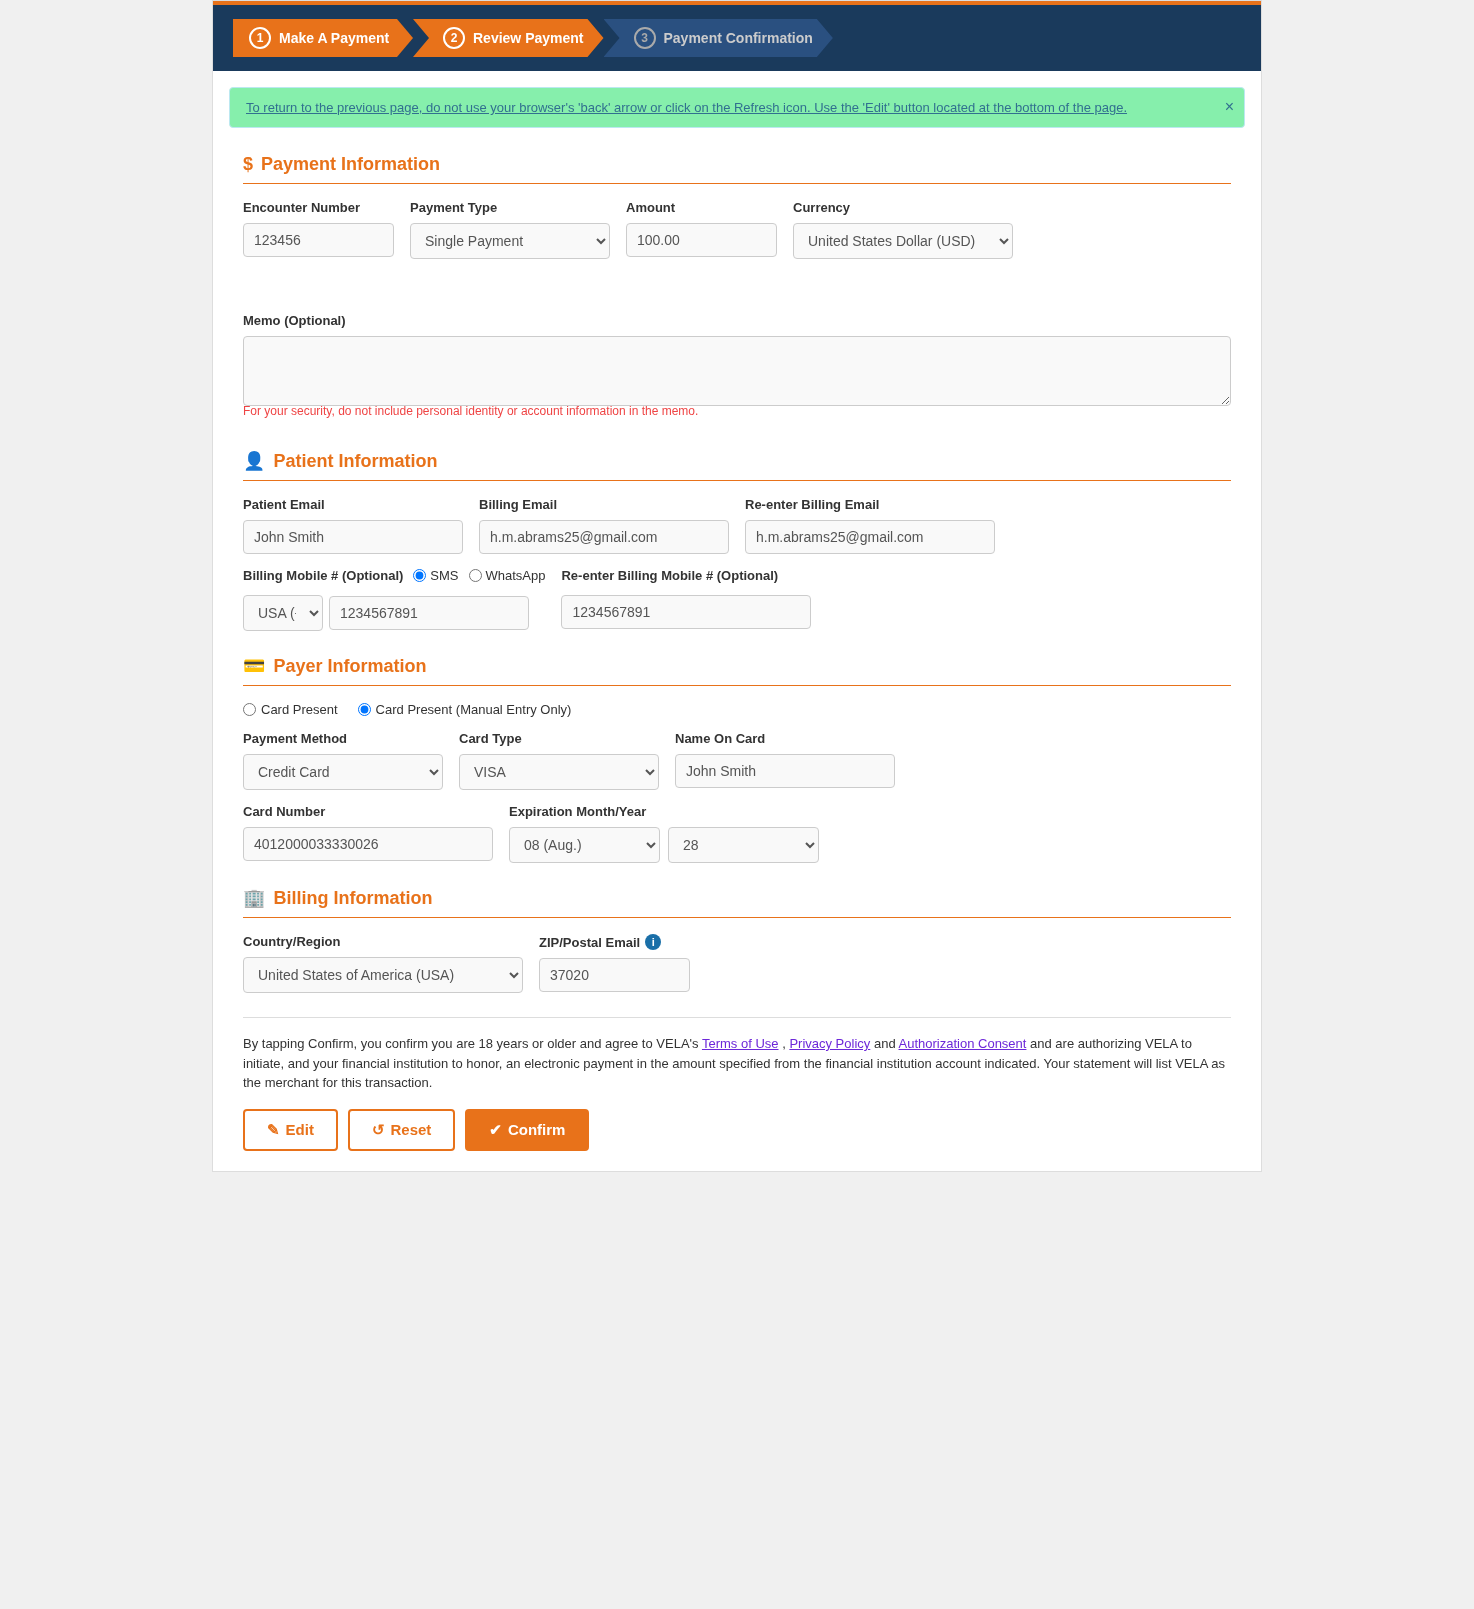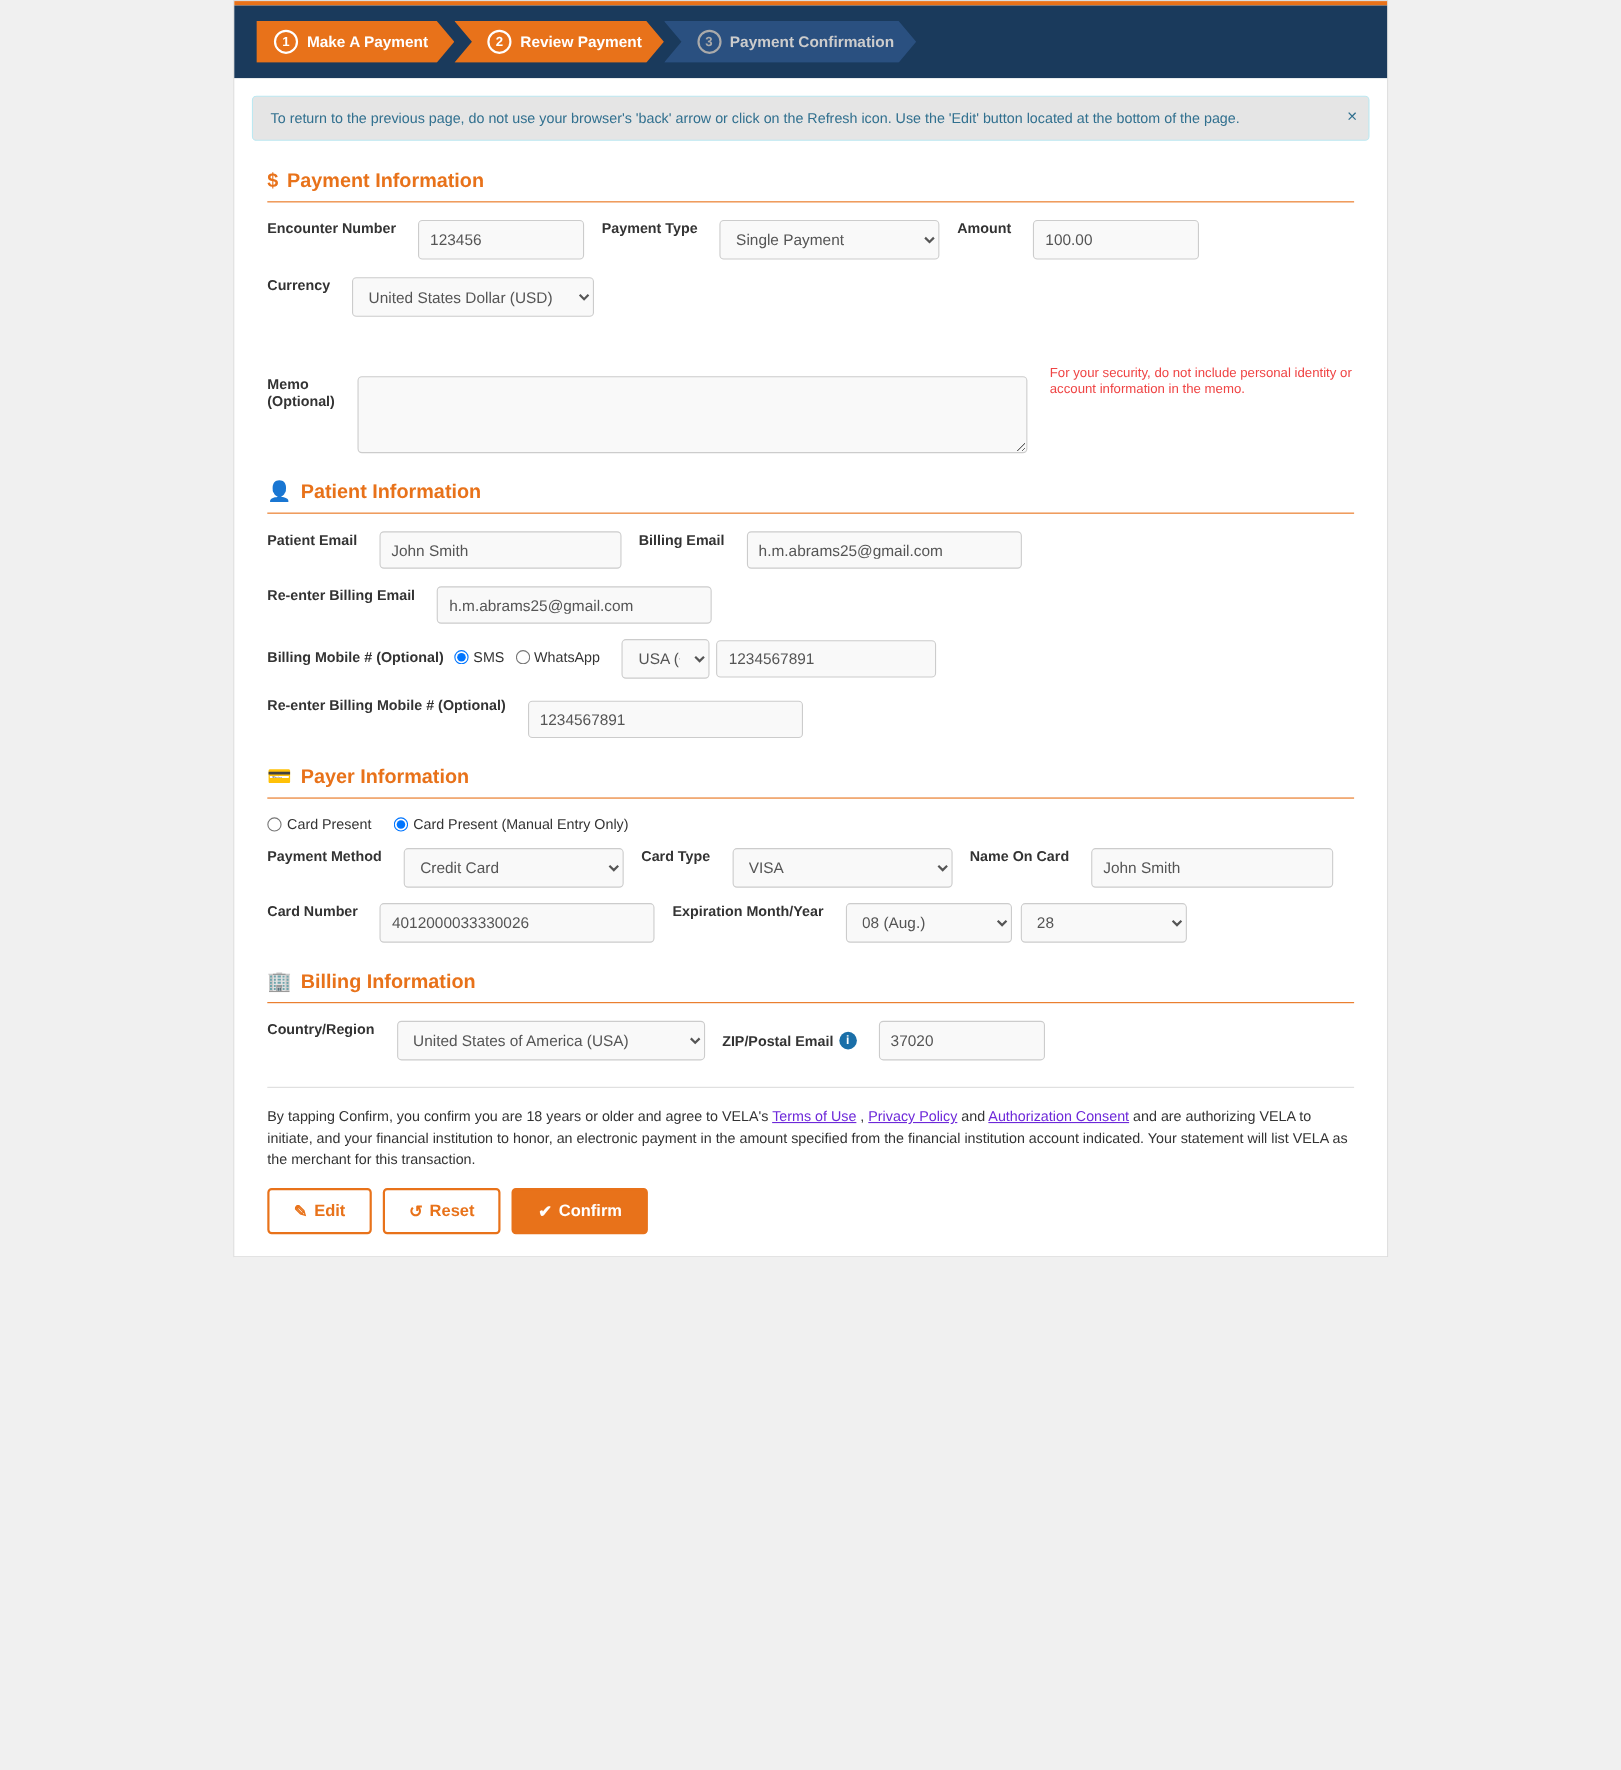--- a/index.html
+++ b/index.html
@@ -60,28 +60,29 @@
       margin-right: 8px;
       flex-shrink: 0;
     }
     .step.inactive .step-number {
       border-color: #aaa;
       color: #aaa;
     }
 
     
     .alert-info {
-      background: #e5e5e5;
+      background: #86efac;
       border: 1px solid #bce8f1;
       color: #31708f;
       padding: 12px 36px 12px 16px;
       margin: 16px;
       border-radius: 4px;
       font-size: 13px;
       position: relative;
+      text-decoration: underline;
     }
     .alert-close {
       position: absolute;
       right: 10px;
       top: 10px;
       cursor: pointer;
       font-size: 16px;
       color: #31708f;
       background: none;
       border: none;
@@ -113,22 +114,22 @@
 
     
     .form-row {
       display: flex;
       gap: 16px;
       margin-bottom: 14px;
       flex-wrap: wrap;
     }
     .form-group {
       display: flex;
-      flex-direction: row;
-      gap: 20px;
+      flex-direction: column;
+      gap: 8px;
     }
     .form-group label {
       font-size: 13px;
       font-weight: bold;
       color: #333;
     }
     .form-group input,
     .form-group select,
     .form-group textarea {
       border: 1px solid #ccc;

